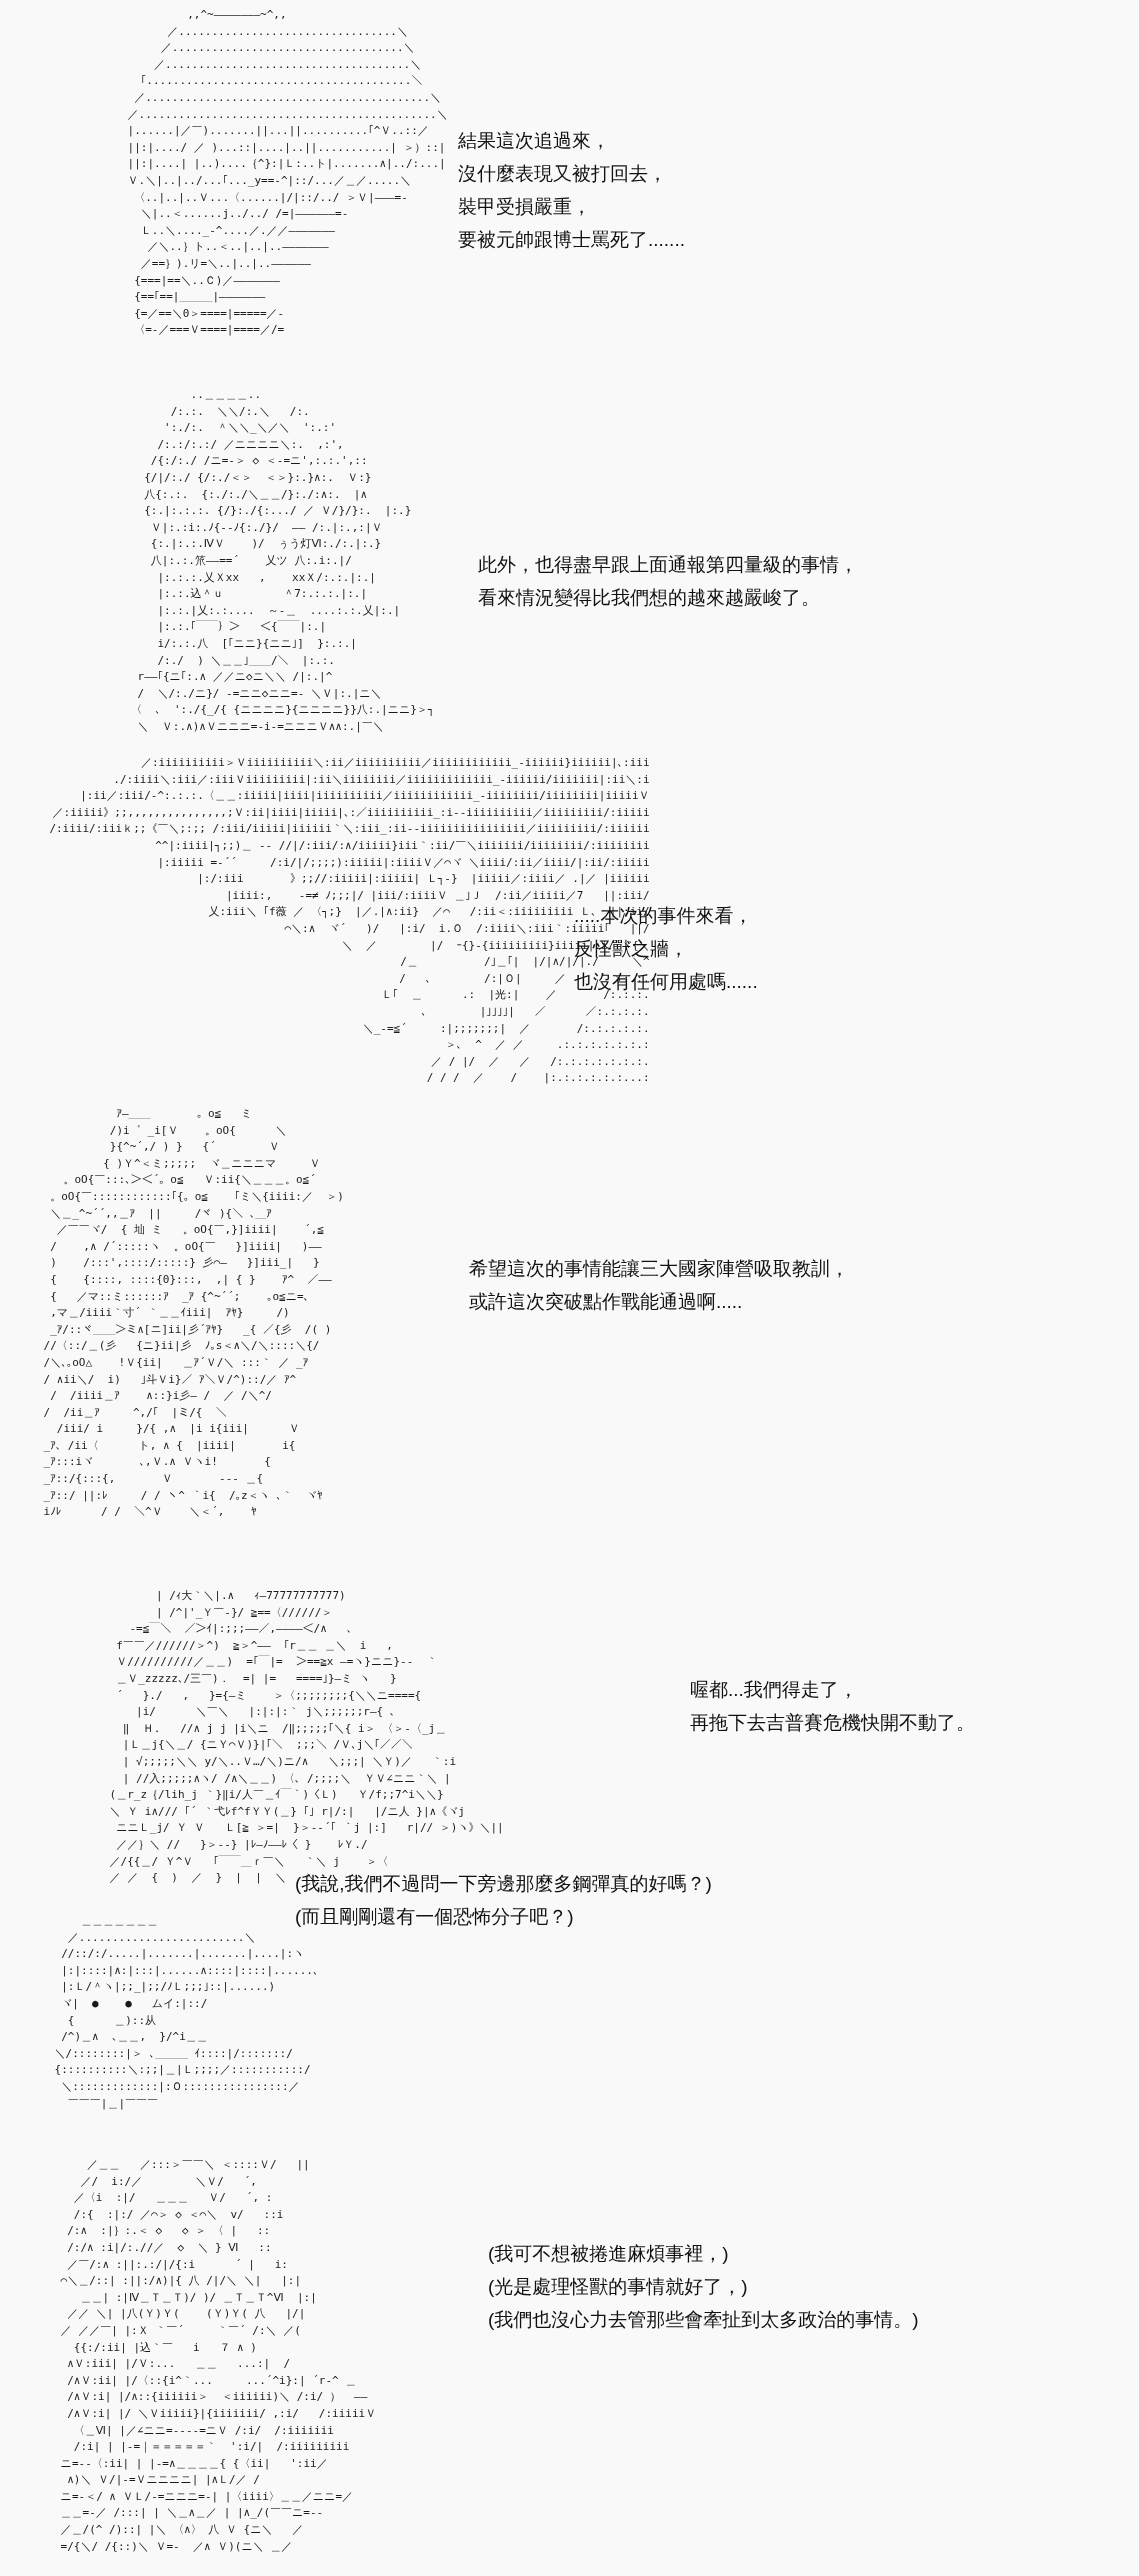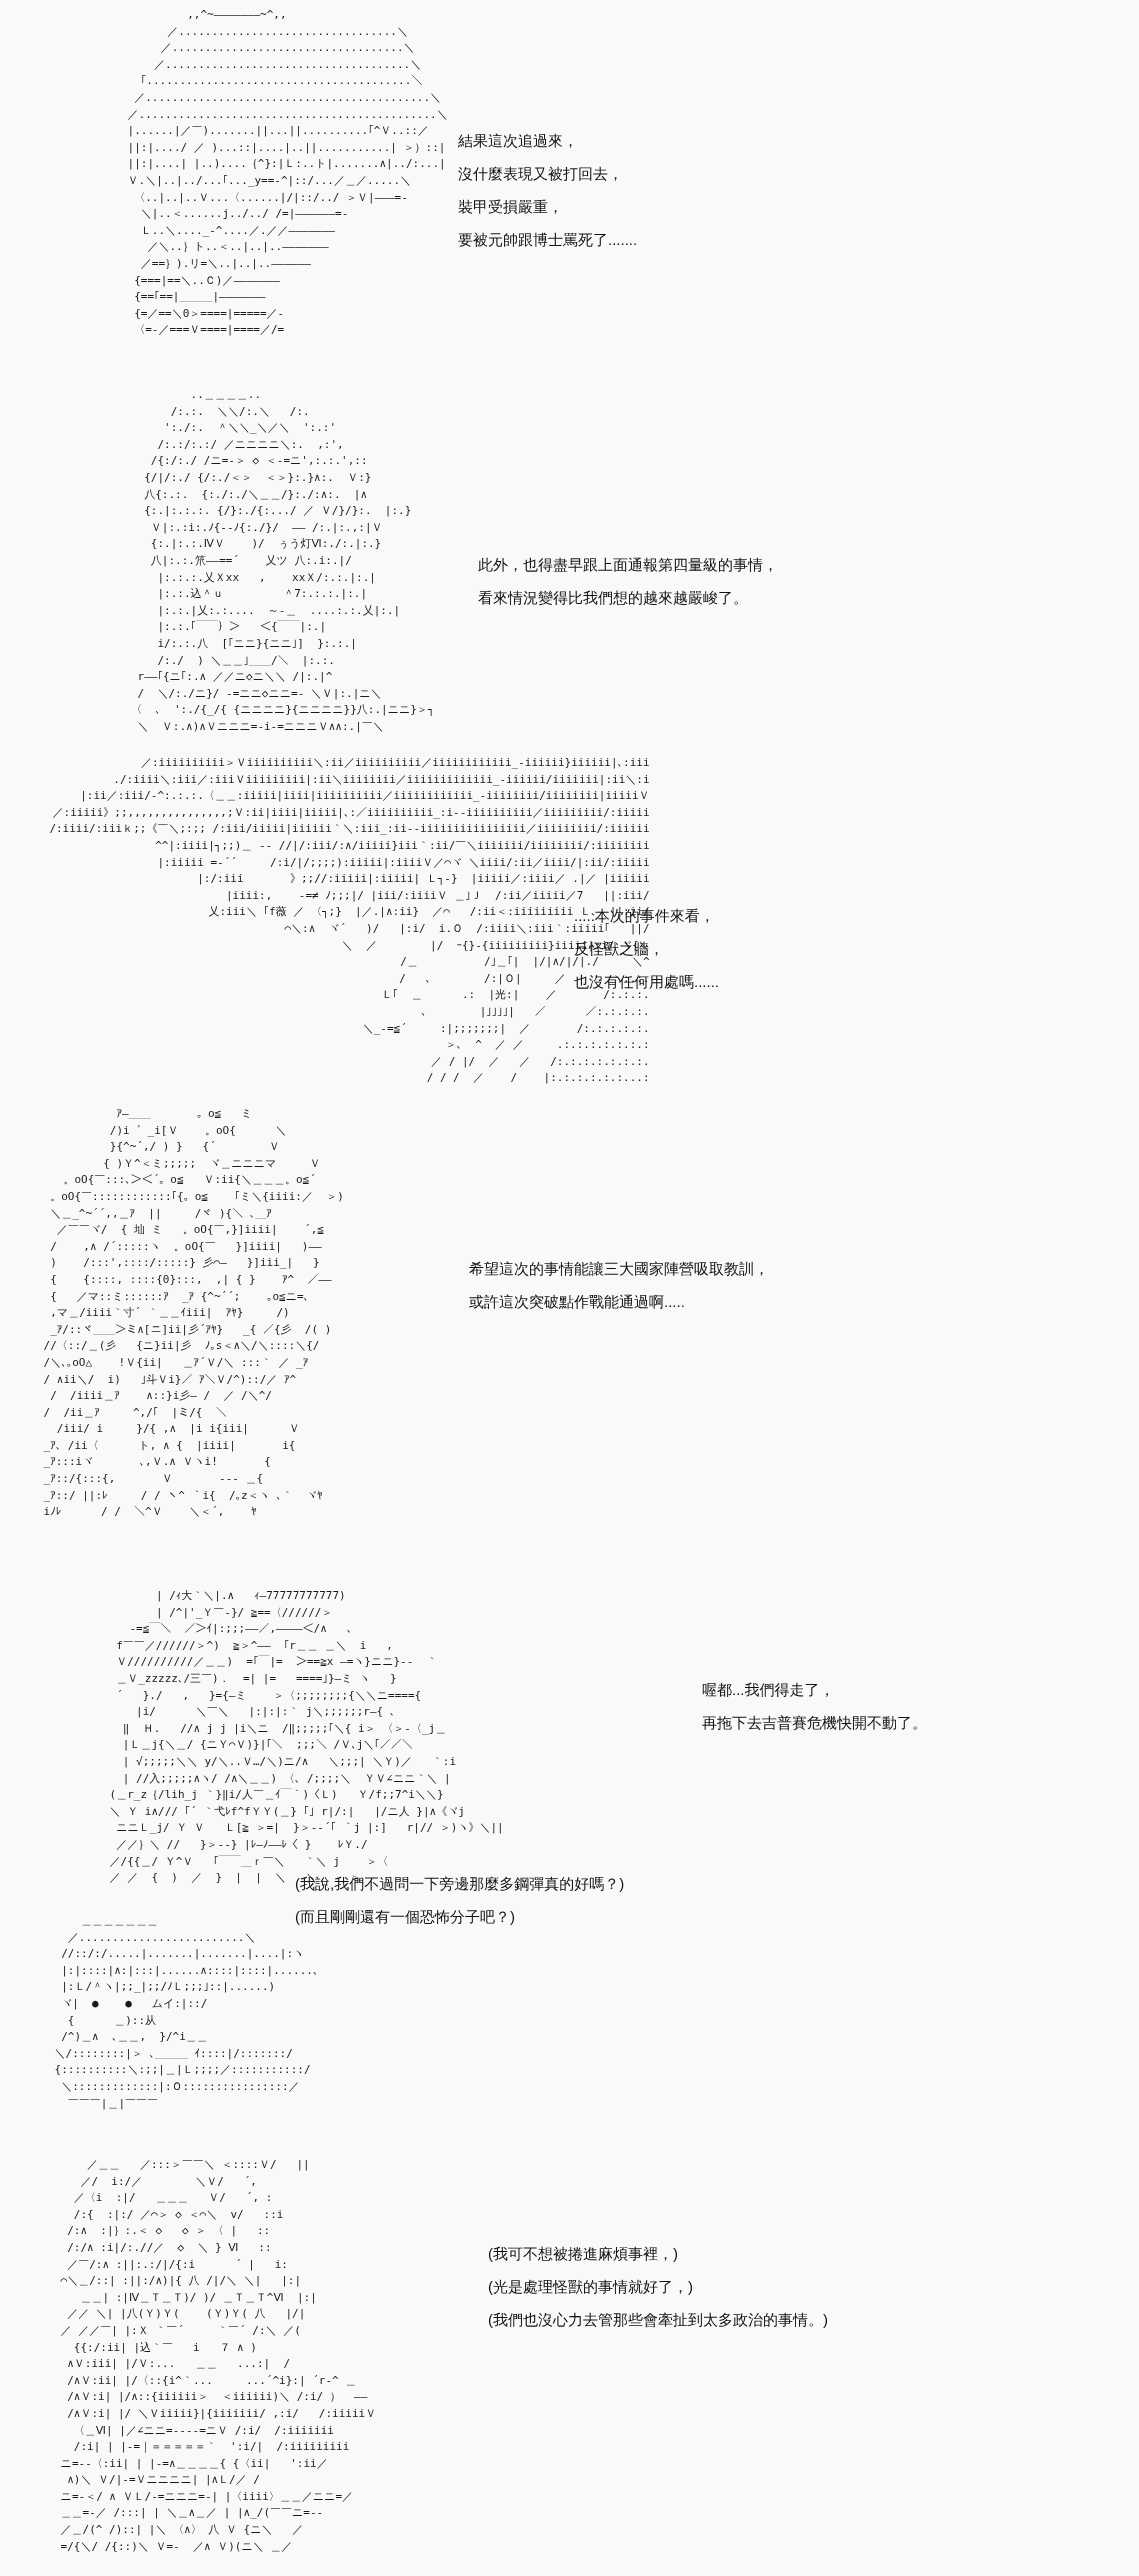--- a/index.html
+++ b/index.html
@@ -16,38 +16,38 @@
     margin:0;
     font-family:"DejaVu Sans Mono",monospace;
     font-size:11px;
     line-height:16.6px;
     white-space:pre;
     letter-spacing:0;
     color:#1a1a1a;
   }
   .speech{
     position:absolute;
-    font-size:15px;
+    font-size:19px;
     line-height:33px;
     white-space:nowrap;
     color:#111;
   }
   
   #aa1{left:121px;top:7px;}
   #aa2{left:131px;top:387px;}
   #aa3{left:46px;top:755px;text-align:right;}
   #aa4{left:7px;top:1106px;margin-left:30px;}
   #aa5{left:103px;top:1588px;}
   #aa6{left:48px;top:1913px;}
   #aa7{left:54px;top:2157px;}
   #sp1{left:458px;top:124px;}
   #sp2{left:478px;top:548px;}
   #sp3{left:574px;top:899px;}
   #sp4{left:469px;top:1252px;}
-  #sp5{left:690px;top:1673px;margin-left:12px;}
+  #sp5{left:690px;top:1673px;}
   #sp6{left:295px;top:1867px;}
   #sp7{left:488px;top:2237px;}
 </style>
 </head>
 <body style="background: rgb(249, 249, 249); color: rgb(26, 26, 26);">
 
 <pre id="aa1" class="aa">          ,,^~―――――――~^,,
        ／.................................＼
       ／...................................＼
      ／.....................................＼

